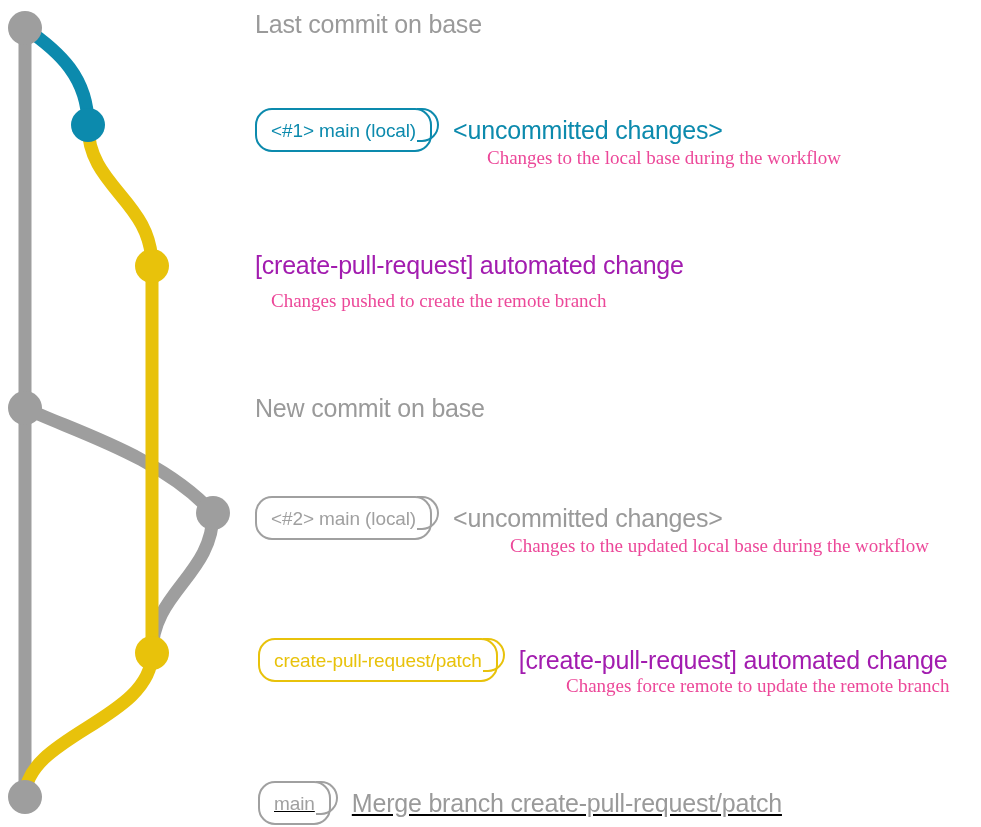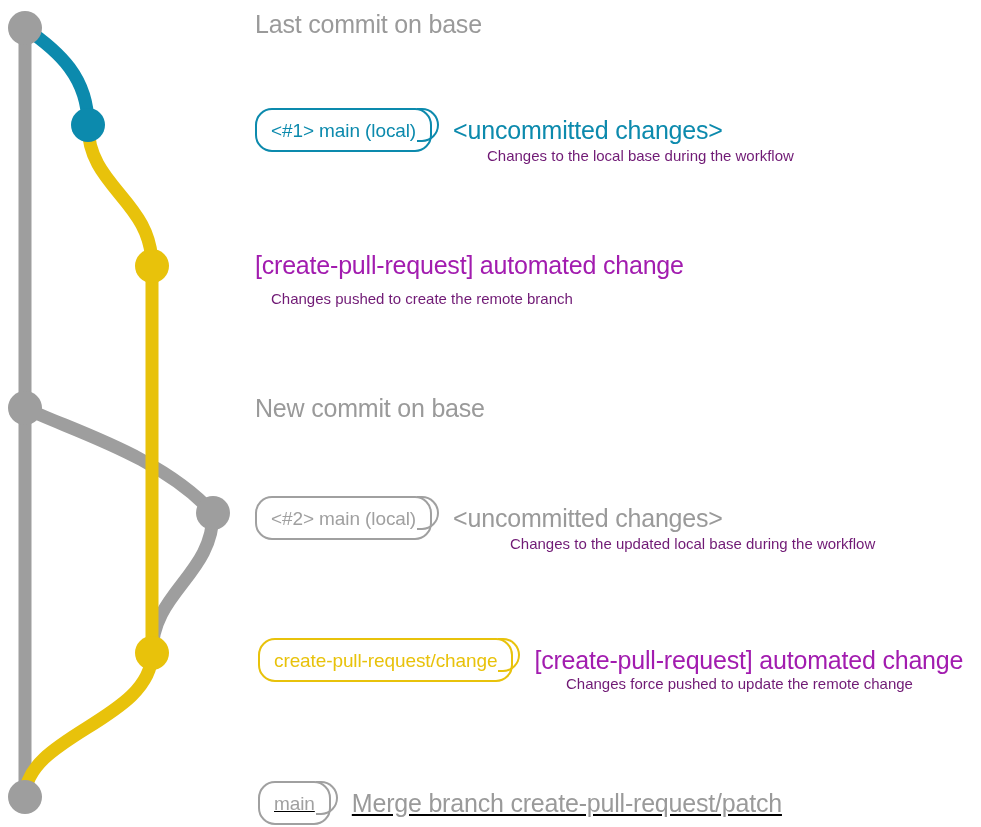--- a/index.html
+++ b/index.html
@@ -74,24 +74,24 @@
     white-space: nowrap;
     letter-spacing: -0.2px;
   }
   .subject.teal   { color: #0c8aad; }
   .subject.gray   { color: #9a9a9a; }
   .subject.yellow { color: #a21caf; }
 
   
   .desc {
     position: absolute;
-    font-family: Liberation Sans, sans-serif;
-    font-size: 15px;
+    font-family: Liberation Serif, serif;
+    font-size: 19px;
     line-height: 1;
-    color: #701a75;
+    color: #ec4899;
     white-space: nowrap;
   }
 
   .pill-gap { width: 21px; flex: none; }
 </style>
 </head>
 <body>
 
 <svg id="graph-svg" viewBox="0 0 981 827" aria-hidden="true">
   <g fill="none" stroke-linecap="round" stroke-linejoin="round" stroke-width="13">
@@ -141,23 +141,23 @@
 </div>
 
 <div class="row" style="left:255px; top:496px;justify-content:flex-end;">
   <span class="pill gray">&lt;#2&gt; main (local)</span>
   <span class="pill-gap"></span>
   <span class="subject gray">&lt;uncommitted changes&gt;</span>
 </div>
 <div class="desc" style="left:510px; top:536px;">Changes to the updated local base during the workflow</div>
 
 <div class="row" style="left:258px; top:638px;">
-  <span class="pill yellow">create-pull-request/change</span>
+  <span class="pill yellow">create-pull-request/patch</span>
   <span class="pill-gap"></span>
   <span class="subject yellow">[create-pull-request] automated change</span>
 </div>
-<div class="desc" style="left:566px; top:676px;">Changes force pushed to update the remote change</div>
+<div class="desc" style="left:566px; top:676px;">Changes force remote to update the remote branch</div>
 
 <div class="row" style="left:258px; top:781px;text-decoration:underline;">
   <span class="pill gray">main</span>
   <span class="pill-gap"></span>
   <span class="subject gray">Merge branch create-pull-request/patch</span>
 </div>
 
 </body></html>

